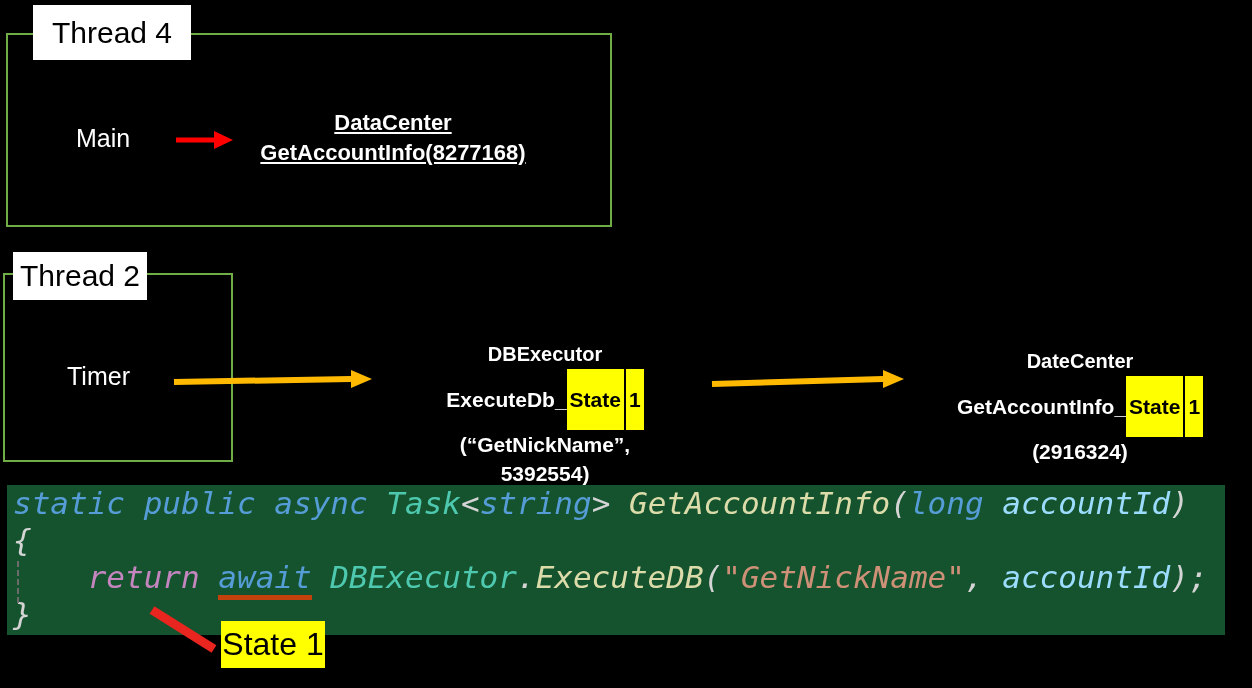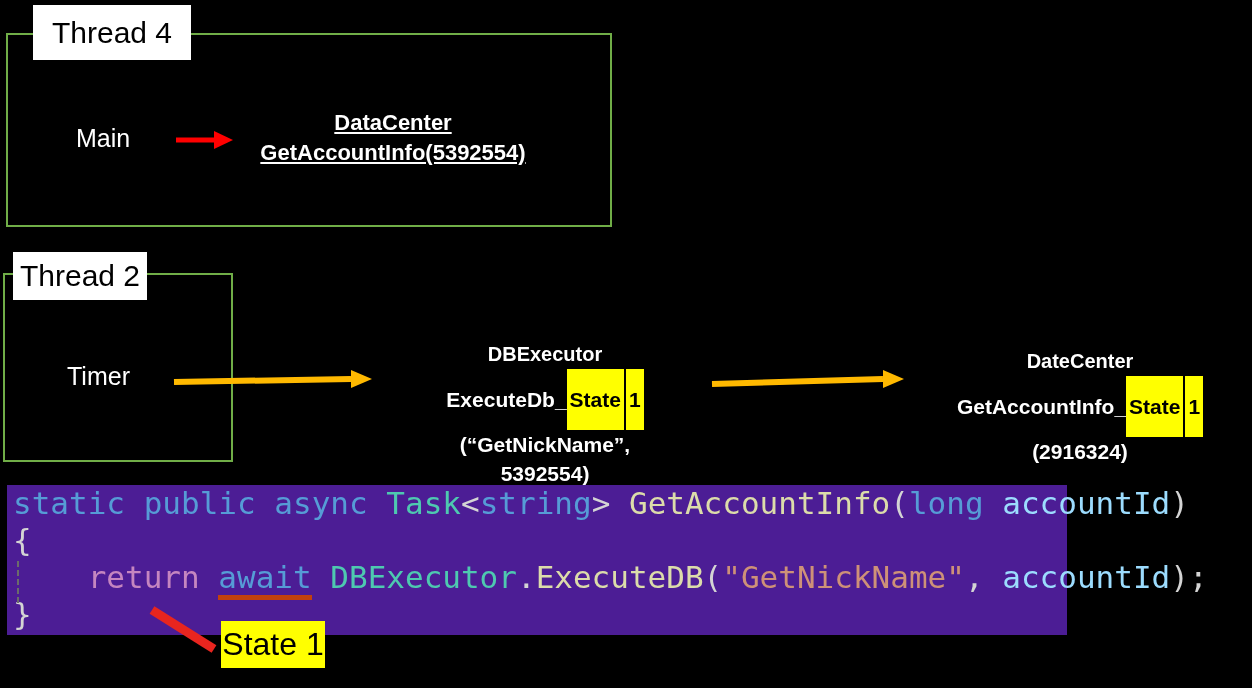--- a/index.html
+++ b/index.html
@@ -16,22 +16,22 @@
   .caller{color:#fff;font-size:25px;z-index:2;}
   .call-text{color:#fff;font-weight:700;text-align:center;z-index:2;line-height:29px;}
   .call-text .big{font-size:22px;line-height:30px;text-decoration:underline;}
   .call-text .sub{font-size:20px;}
   .call-text .mid{font-size:21px;}
   .hl{background:#FFFF00;color:#000;padding:16px 3px;display:inline-block;}
   .hl.num{margin-left:2px;}
   svg.overlay{position:absolute;left:0;top:0;z-index:5;pointer-events:none;}
   
   #code-block{
-    left:7px;top:485px;width:1060px;height:150px;background:#4c1d95;z-index:2;
-    font-family:"DejaVu Sans Mono",monospace;font-size:31px;
+    left:7px;top:485px;width:1218px;height:150px;background:#14532d;z-index:2;
+    font-family:"DejaVu Sans Mono",monospace;font-size:31px;font-style:italic;
   }
   .code-line{white-space:pre;height:37px;line-height:37px;padding-left:6px;}
   .tok{color:#D4D4D4;}
   .tok.kw{color:#569CD6;}
   .tok.type{color:#4EC9B0;}
   .tok.ctrl{color:#C586C0;}
   .tok.fn{color:#DCDCAA;}
   .tok.var{color:#9CDCFE;}
   .tok.str{color:#CE9178;}
   .tok.u{border-bottom:5px solid #c2410c;}
@@ -48,21 +48,21 @@
 
 <div id="canvas">
 
   <div class="abs green-box" style="left:6px;top:33px;width:602px;height:190px;"></div>
   <div class="abs label-box" style="left:33px;top:5px;width:158px;height:55px;">
     <span>Thread 4</span>
   </div>
   <div class="abs caller" style="left:76px;top:124px;">Main</div>
   <div class="abs call-text" style="left:243px;top:108px;width:300px;">
     <div class="big">DataCenter</div>
-    <div class="big">GetAccountInfo(5392554)</div>
+    <div class="big">GetAccountInfo(8277168)</div>
   </div>
 
   <div class="abs green-box" style="left:3px;top:273px;width:226px;height:185px;"></div>
   <div class="abs label-box" style="left:13px;top:252px;width:134px;height:48px;">
     <span>Thread 2</span>
   </div>
   <div class="abs caller" style="left:67px;top:362px;">Timer</div>
 
   <div class="abs call-text" style="left:415px;top:340px;width:260px;">
     <div class="sub">DBExecutor</div>

